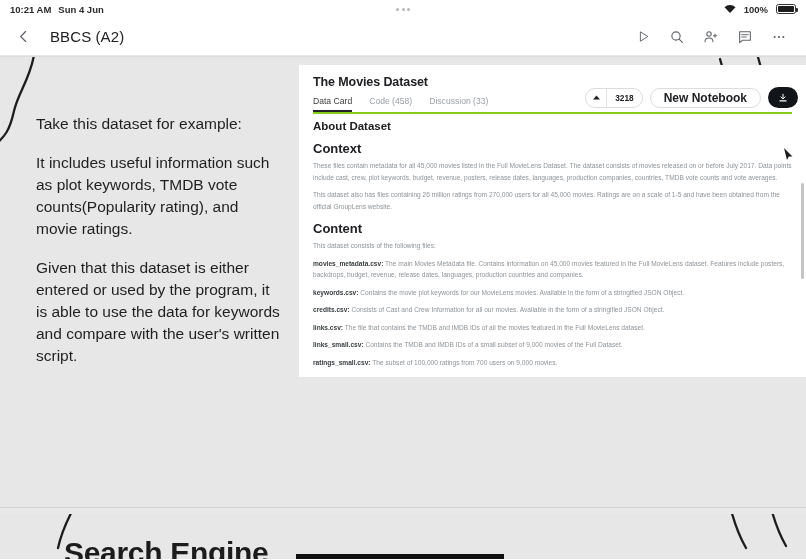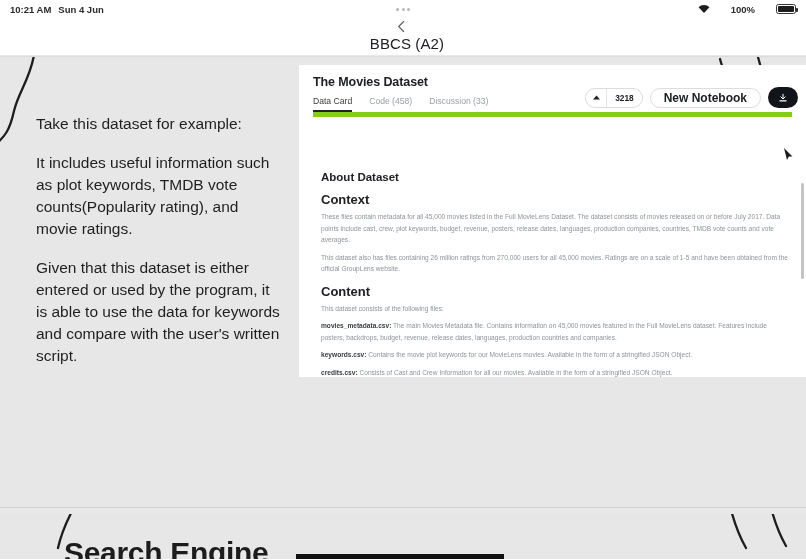--- a/index.html
+++ b/index.html
@@ -27,21 +27,21 @@
   .sb-left { display: flex; align-items: center; gap: 7px; }
   .sb-center {
     position: absolute; left: 0; right: 0;
     display: flex; justify-content: center; align-items: center;
     pointer-events: none;
   }
   .dots3 { display: flex; gap: 2.5px; }
   .dots3 i { width: 3px; height: 3px; border-radius: 50%; background: #b6b6b6; display: block; }
   .sb-right {
     margin-left: auto;
-    display: flex; align-items: center; gap: 21px;
+    display: flex; align-items: center; gap: 8px;
   }
   .wifi { display:block; }
   .battery {
     width: 20px; height: 9.5px;
     border: 1px solid #333; border-radius: 2.5px;
     position: relative; padding: 1px;
   }
   .battery::after {
     content:""; position:absolute; right:-3px; top:3px;
     width:1.6px; height:3.5px; background:#333; border-radius:0 1px 1px 0;
@@ -49,21 +49,20 @@
   .battery i { display:block; height:100%; background:#1d1d1d; border-radius:1px; }
 
   
   .appbar {
     height: 38px;
     display: flex;
     align-items: center;
     padding: 0 12px 0 8px;
     background: #ffffff;
     border-bottom: 1px solid #e9e9e9;
-    flex-direction: column;
   }
   .iconbtn {
     width: 30px; height: 30px;
     display: flex; align-items: center; justify-content: center;
     border-radius: 50%;
     color: #5f6368;
     cursor: pointer;
   }
   .doc-title {
     font-size: 15px;
@@ -131,21 +130,21 @@
   .kg-title {
     font-size: 12.5px;
     font-weight: bold;
     color: #202124;
     letter-spacing: -.1px;
   }
   .kg-tabs {
     display: flex;
     gap: 17px;
     margin-top: 7px;
-    border-bottom: 5px solid #84cc16;
+    border-bottom: 2px solid #84cc16;
     padding-bottom: 0;
   }
   .kg-tab {
     font-size: 8.6px;
     color: #9aa0a6;
     padding-bottom: 4px;
     border-bottom: 2px solid transparent;
     cursor: pointer;
     white-space: nowrap;
   }
@@ -192,21 +191,21 @@
     text-align: right;
   }
   .dlbtn {
     height: 21px; width: 30px;
     border-radius: 11px;
     background: #111418;
     display: flex; align-items: center; justify-content: center;
     cursor: pointer;
   }
 
-  .kg-body { padding: 6px 14px 0 22px; margin-top: 48px; }
+  .kg-body { padding: 6px 14px 0 14px; }
   .kg-h1 {
     font-size: 11.5px;
     font-weight: bold;
     color: #202124;
     margin-bottom: 9px;
   }
   .kg-h2 {
     font-size: 13px;
     font-weight: bold;
     color: #202124;

